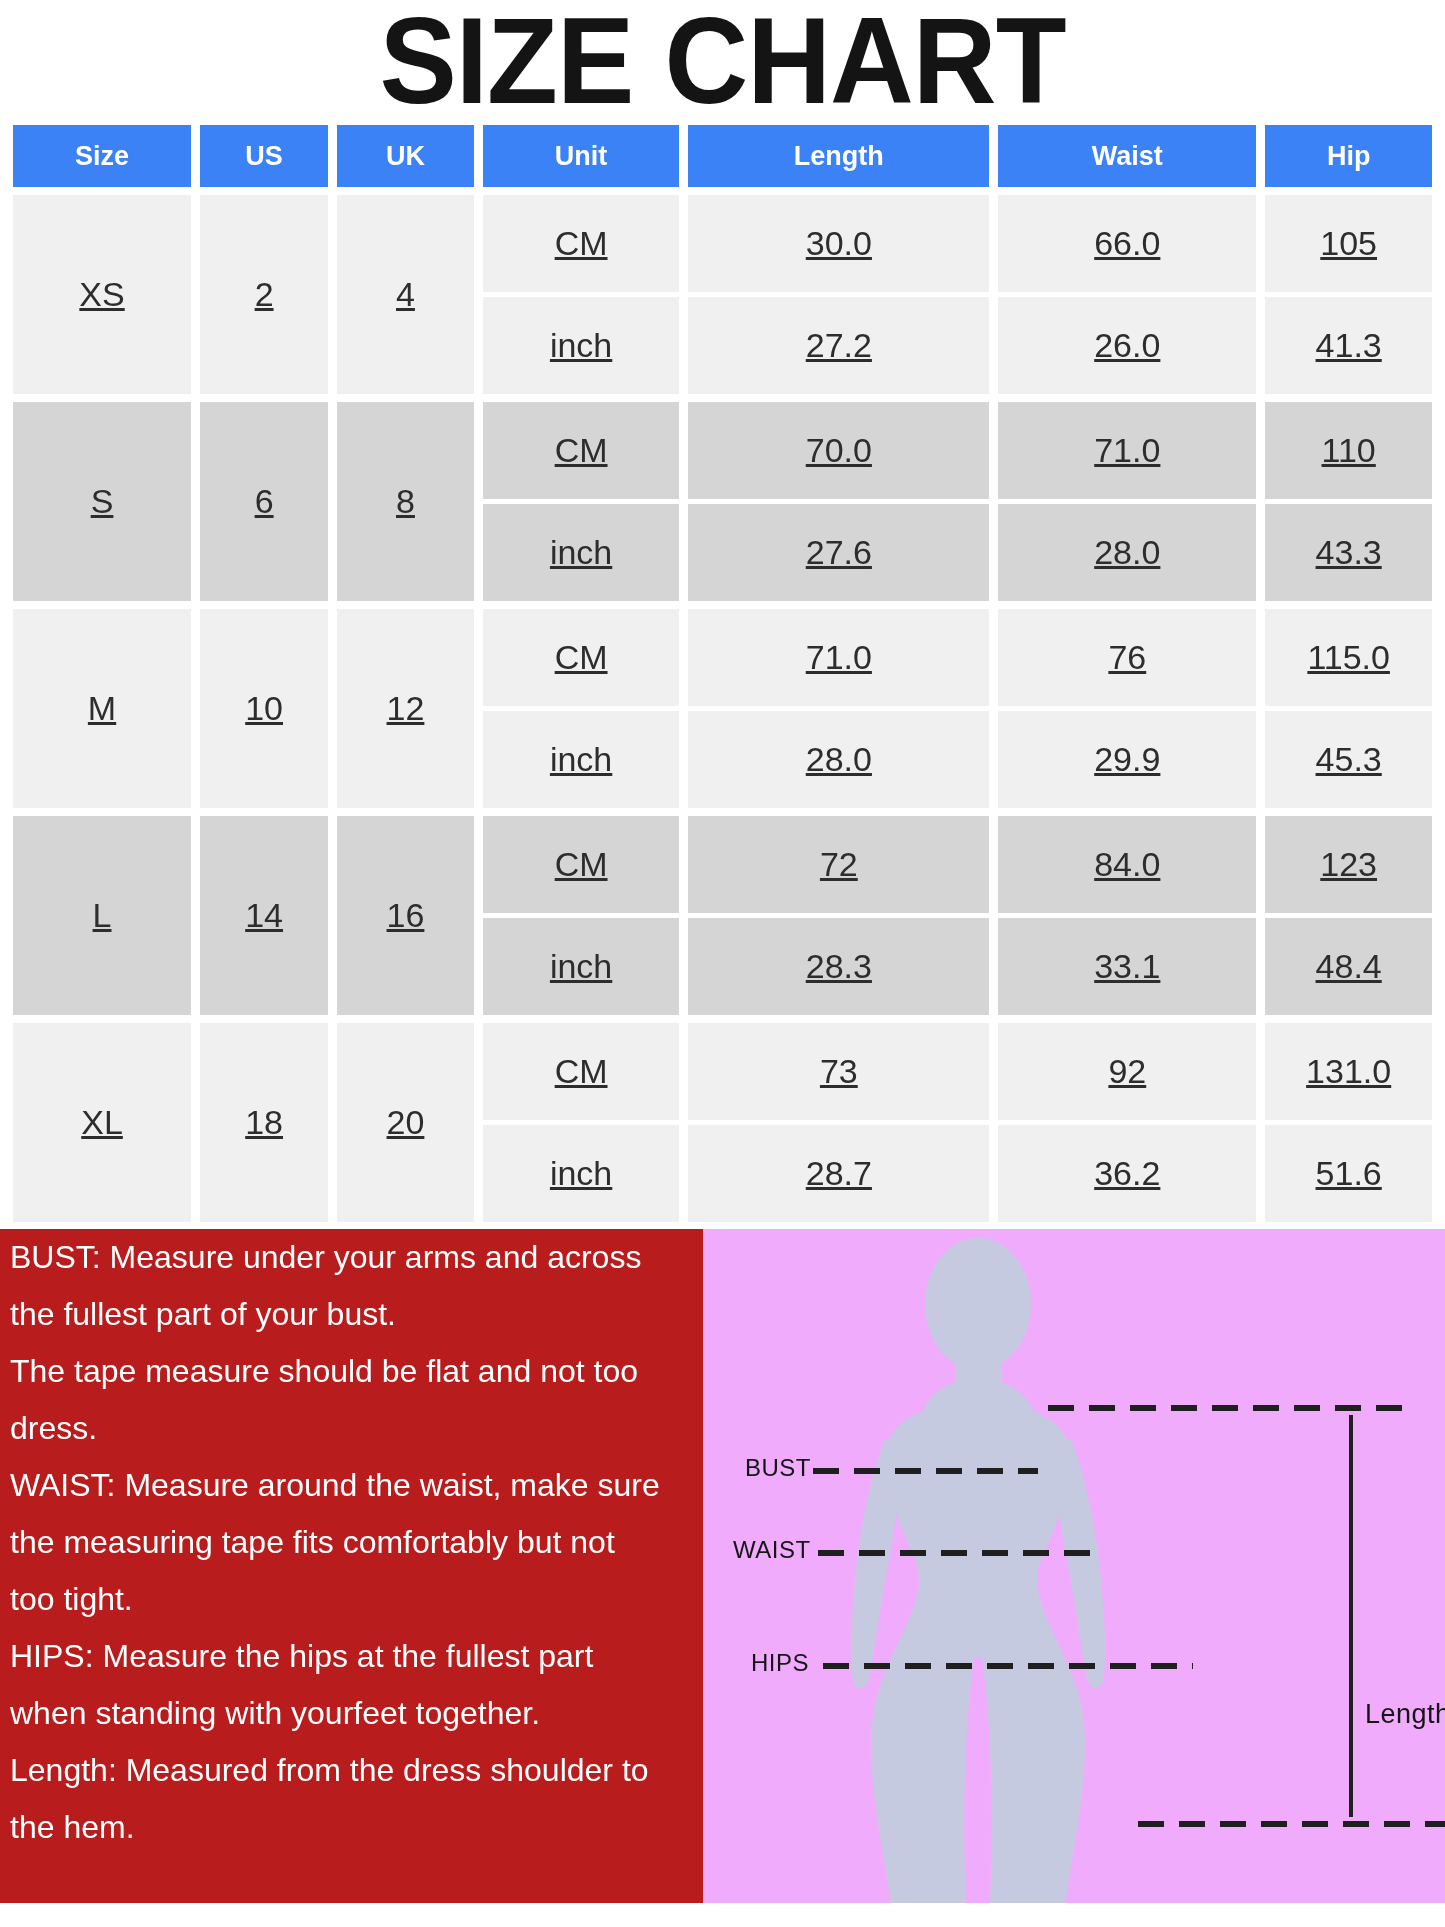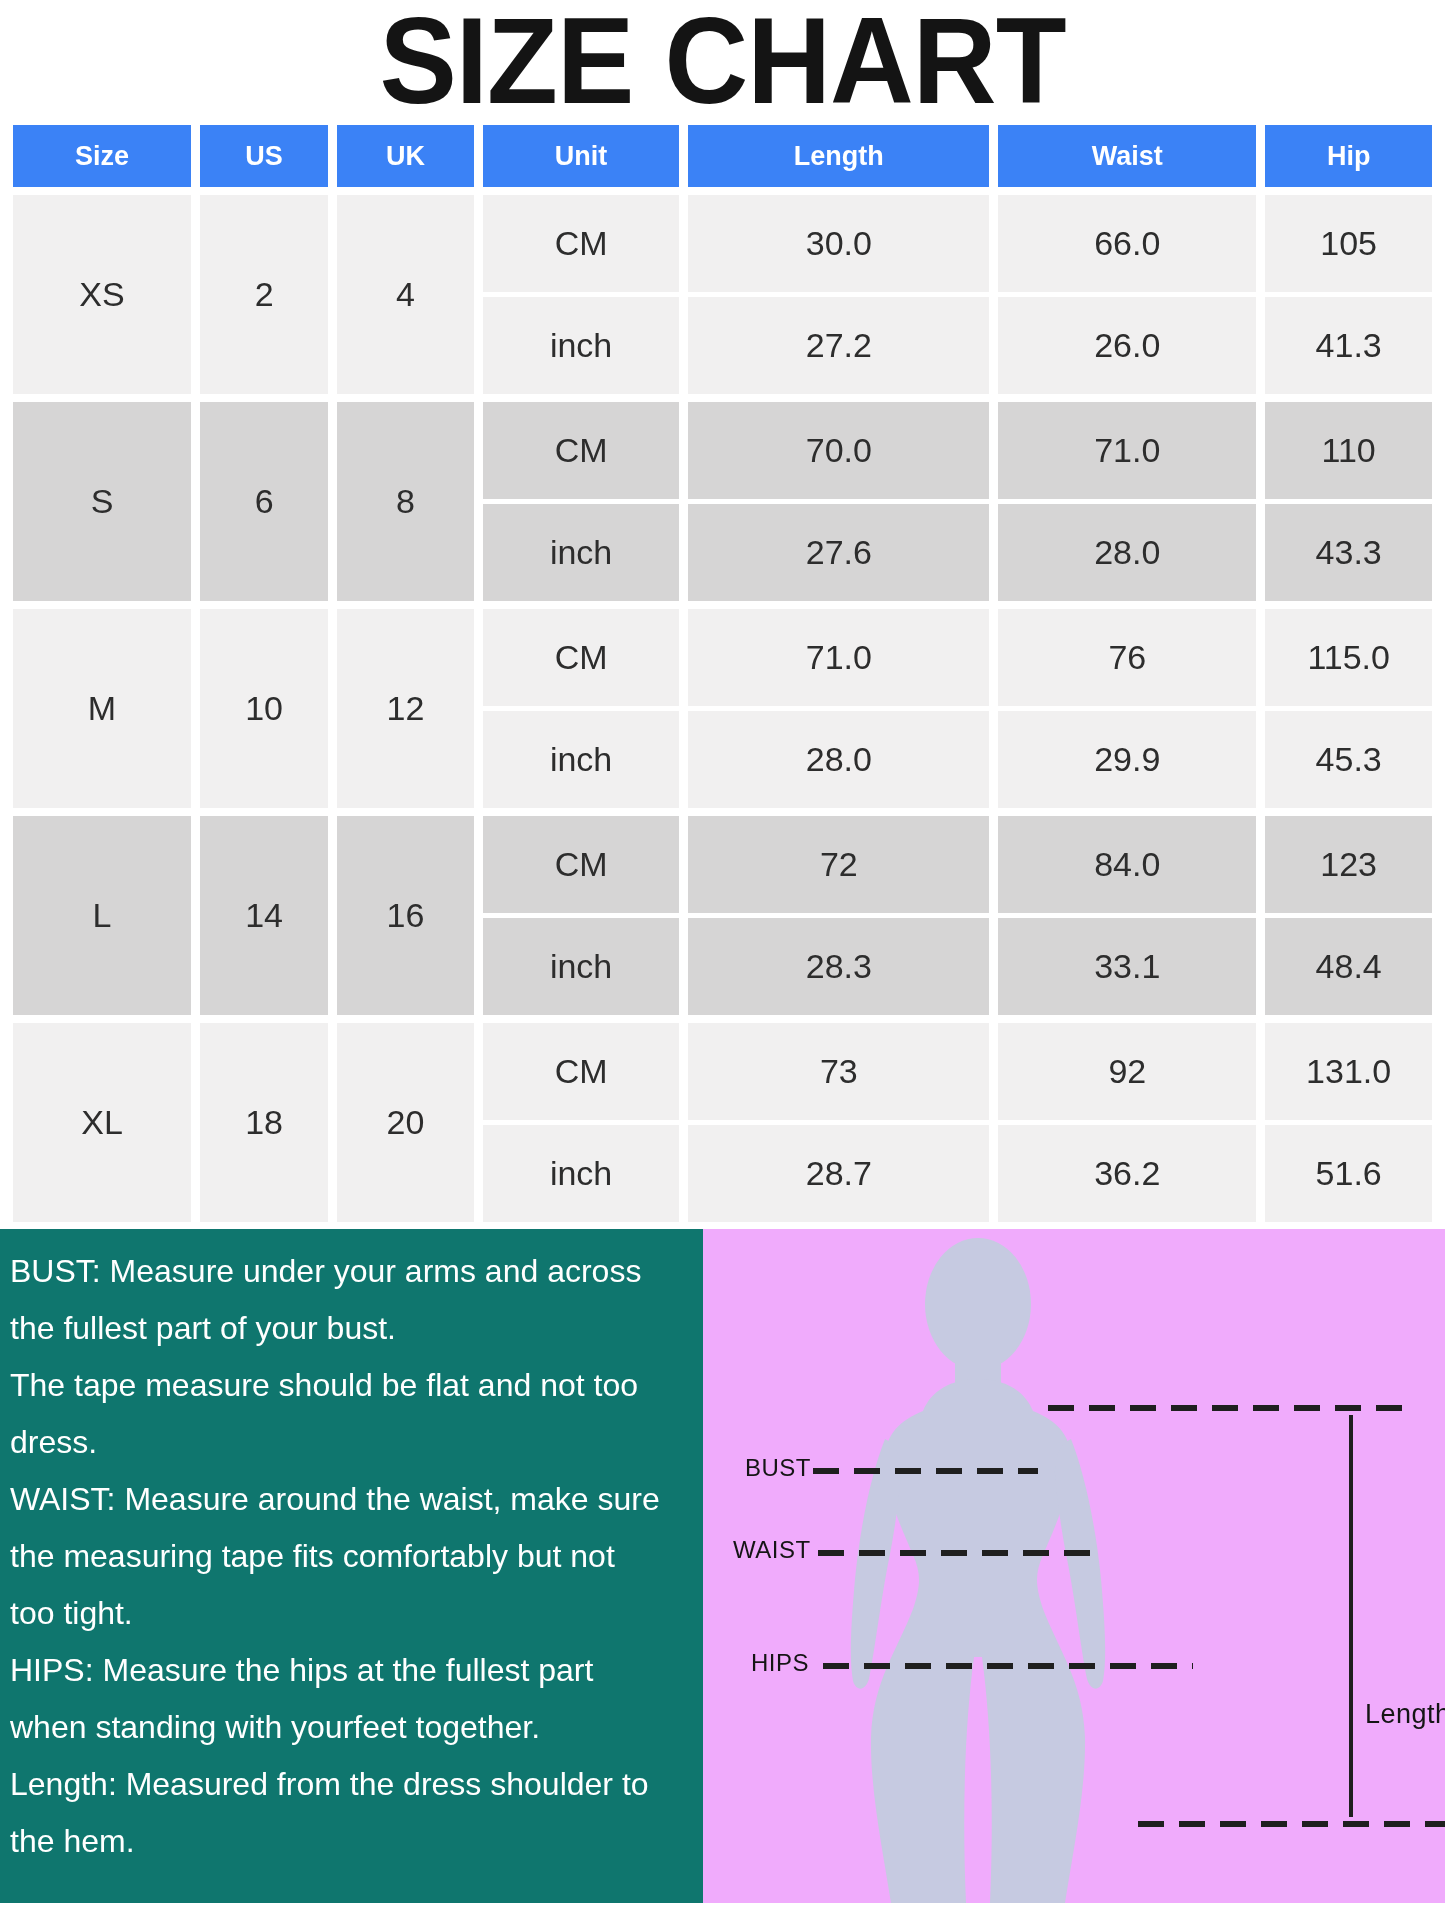--- a/index.html
+++ b/index.html
@@ -5,26 +5,26 @@
   html,body{margin:0;padding:0;background:#ffffff;}
   .page{width:1445px;height:1927px;position:relative;background:#ffffff;overflow:hidden;
         font-family:"Liberation Sans", sans-serif;}
   .title{margin:2px 0 6px 0;text-align:center;font-size:116px;line-height:112px;
          font-weight:700;letter-spacing:-1px;color:#141414;transform:scaleY(1.05);
          transform-origin:top center;}
   table.size-table{border-collapse:collapse;table-layout:fixed;width:1437px;margin:0 4px;}
   .size-table th,.size-table td{border:5px solid #ffffff;border-left-width:9px;border-right-width:9px;
       text-align:center;vertical-align:middle;padding:0;}
   .size-table thead th{background:#3b82f6;color:#ffffff;font-weight:700;font-size:27px;height:62px;}
-  .size-table td{font-size:34px;color:#2d2d2d;height:97px;}
+  .size-table td{font-size:34px;color:#2d2d2d;height:97px;text-decoration:underline;}
   tr.grp-first td{border-top-width:8px;}
   .g-light td{background:#f1f0f0;}
   .g-dark td{background:#d6d5d5;}
   .bottom{display:flex;height:674px;margin-top:2px;}
-  .notes{width:703px;background:#0f766e;color:#ffffff;padding-top:14px;box-sizing:border-box;
+  .notes{width:703px;background:#b91c1c;color:#ffffff;box-sizing:border-box;
          overflow:hidden;}
   .note-line{font-size:32px;line-height:57px;padding-left:10px;white-space:nowrap;}
   .figure{flex:1;position:relative;background:#f0abfc;}
   .figure svg{position:absolute;left:0;top:0;}
   .diag-label{position:absolute;color:#151515;font-size:24px;letter-spacing:0.5px;}
   .lbl-bust{left:42px;top:225px;}
   .lbl-waist{left:30px;top:307px;}
   .lbl-hips{left:48px;top:420px;}
   .lbl-length{left:662px;top:470px;font-size:27px;}
 </style>

